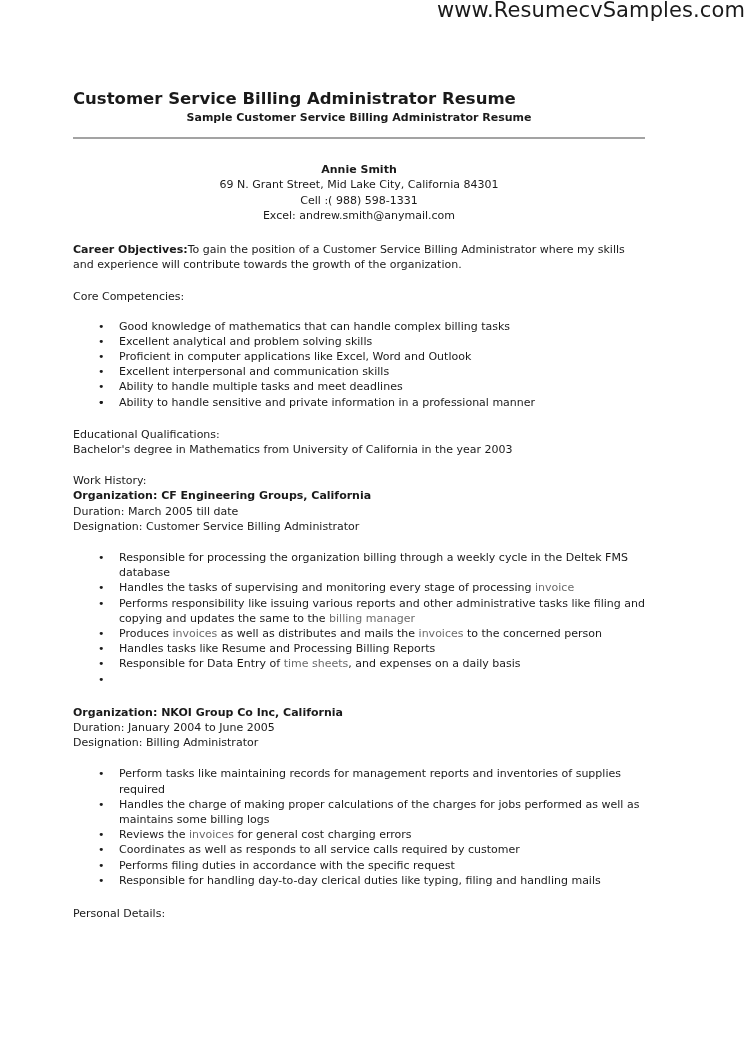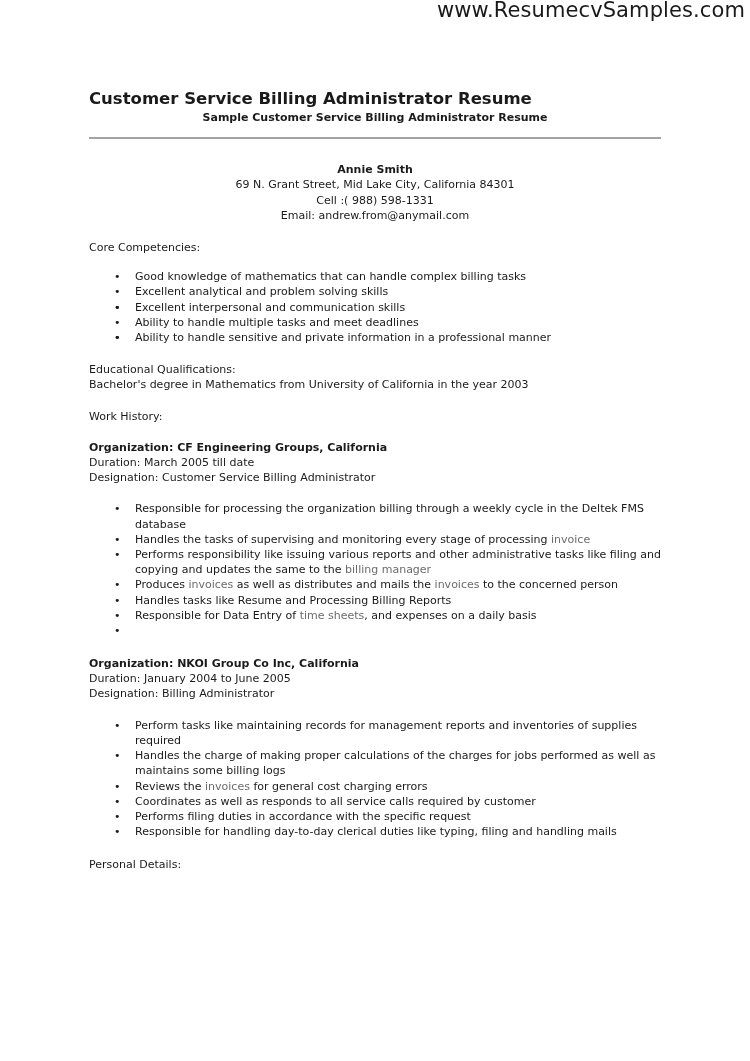--- a/index.html
+++ b/index.html
@@ -1,56 +1,59 @@
 <!DOCTYPE html>
 <html><head>
 <meta charset="utf-8">
 <style>
   html, body { margin: 0; padding: 0; background: #ffffff; }
   body { width: 750px; height: 1061px; position: relative; overflow: hidden;
          font-family: "DejaVu Sans", sans-serif; color: #1a1a1a; }
   .site-url { position: absolute; top: -2px; right: 5px; font-size: 21px; color: #1a1a1a; letter-spacing: 0.1px; }
-  .page { position: absolute; left: 89px; top: 88px; width: 572px; font-size: 11px; line-height: 15.2px; }
+  .page { position: absolute; left: 73px; top: 88px; width: 572px; font-size: 11px; line-height: 15.2px; }
   .title { font-size: 16.5px; font-weight: bold; margin: 0; line-height: 22px; }
   .subtitle { text-align: center; font-weight: bold; font-size: 11px; }
   .divider { height: 2px; background: #a3a3a3; margin-top: 12px; }
   .contact { text-align: center; margin-top: 23px; }
   .contact .name { font-weight: bold; }
   .section { margin-top: 16px; }
   .label { font-weight: bold; }
   .heading { font-weight: normal; margin-top: 16px; }
   ul { list-style: none; margin: 14px 0 0 0; padding: 0; }
   li { position: relative; padding-left: 46px; }
   li .bullet { position: absolute; left: 25px; top: 0; }
   .link { color: #6b6b6b; }
-  .org { font-weight: bold; margin-top: 16px; }
+  .org { font-weight: bold; }
 </style>
 </head>
 <body>
 
 <div class="site-url">www.ResumecvSamples.com</div>
 
 <div class="page">
   <h1 class="title">Customer Service Billing Administrator Resume</h1>
   <div class="subtitle">Sample Customer Service Billing Administrator Resume</div>
   <div class="divider"></div>
 
   <div class="contact">
     <div class="name">Annie Smith</div>
     <div>69 N. Grant Street, Mid Lake City, California 84301</div>
     <div>Cell :( 988) 598-1331</div>
-    <div>Email: andrew.from@anymail.com</div>
+    <div>Excel: andrew.smith@anymail.com</div>
   </div>
 
+  <div class="section" style="margin-top:19px">
+    <span class="label">Career Objectives:</span><span>To gain the position of a Customer Service Billing Administrator where my skills and experience will contribute towards the growth of the organization.</span>
+  </div>
 
   <div class="heading" style="margin-top:17px">Core Competencies:</div>
   <ul id="competencies">
       <li><span class="bullet">•</span><span>Good knowledge of mathematics that can handle complex billing tasks</span></li>
       <li><span class="bullet">•</span><span>Excellent analytical and problem solving skills</span></li>
-      <li><span class="bullet">•</span></li>
+      <li><span class="bullet">•</span><span>Proficient in computer applications like Excel, Word and Outlook</span></li>
       <li><span class="bullet">•</span><span>Excellent interpersonal and communication skills</span></li>
       <li><span class="bullet">•</span><span>Ability to handle multiple tasks and meet deadlines</span></li>
       <li><span class="bullet">•</span></li>
       <li><span class="bullet">•</span><span>Ability to handle sensitive and private information in a professional manner</span></li>
     </ul>
 
   <div class="heading" style="margin-top:17px">Educational Qualifications:</div>
   <div>Bachelor's degree in Mathematics from University of California in the year 2003</div>
 
   <div class="heading" id="wh-heading">Work History:</div>

